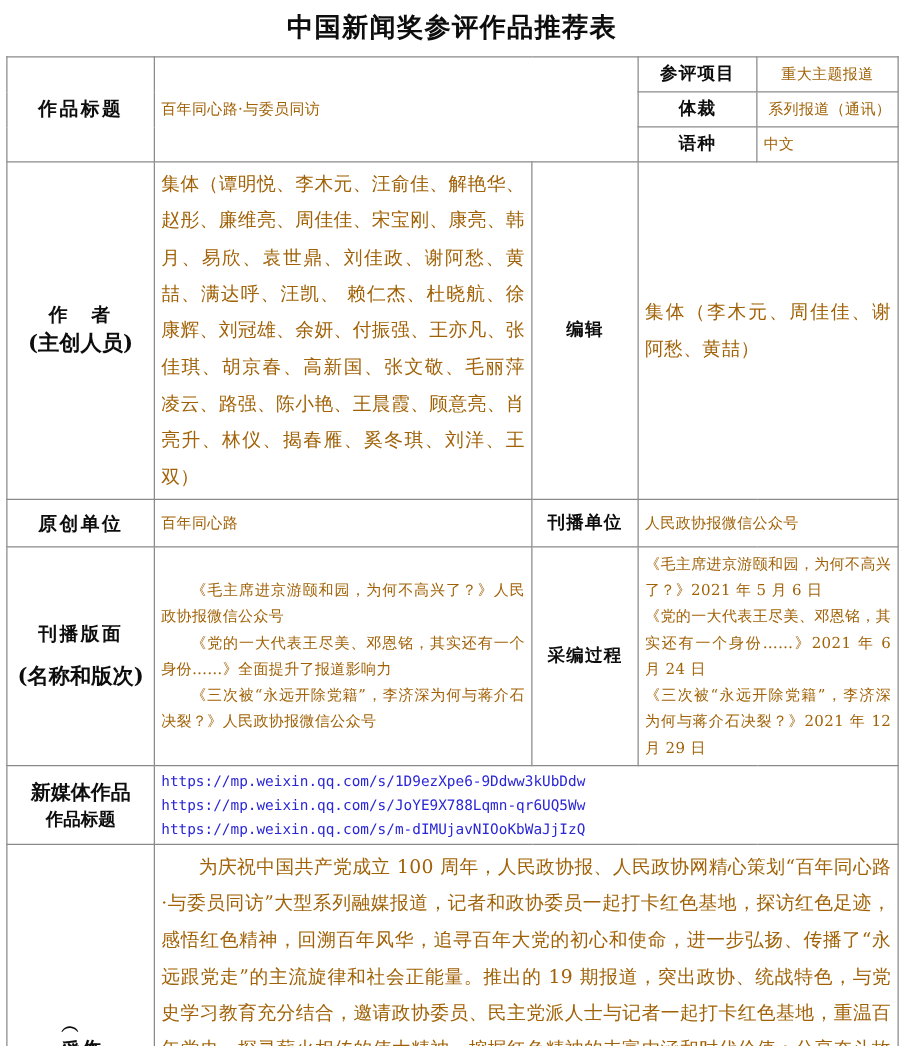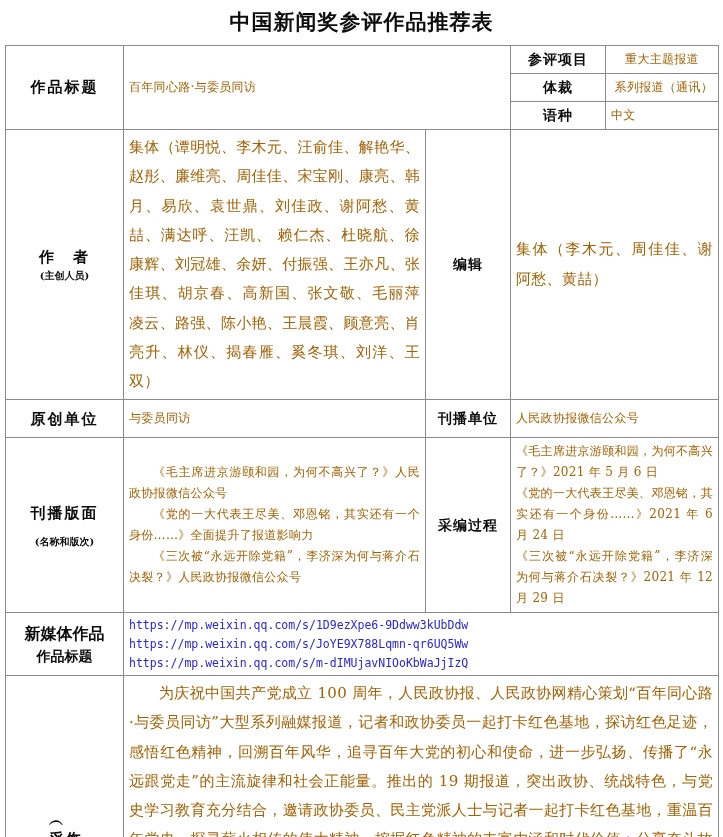--- a/index.html
+++ b/index.html
@@ -47,21 +47,21 @@
     font-family: "DejaVu Serif", "Liberation Serif", serif;
     font-weight: bold;
     font-size: 15px;
     text-align: center;
     letter-spacing: 2px;
     color: #0d0d0d;
     line-height: 1.5;
   }
   .lbl .sub {
     display: block;
-    font-size: 10px;
+    font-size: 17px;
     letter-spacing: 0px;
   }
   .lbl-small {
     font-size: 14px;
     letter-spacing: 1px;
   }
   
   .val {
     font-family: "DejaVu Serif", "Liberation Serif", serif;
     font-size: 12px;
@@ -167,21 +167,21 @@
           <span>作　者</span>
           <span class="sub">(主创人员)</span>
         </td>
         <td class="val val-top val-para">集体（谭明悦、李木元、汪俞佳、解艳华、赵彤、廉维亮、周佳佳、宋宝刚、康亮、韩月、易欣、袁世鼎、刘佳政、谢阿愁、黄喆、满达呼、汪凯、 赖仁杰、杜晓航、徐康辉、刘冠雄、余妍、付振强、王亦凡、张佳琪、胡京春、高新国、张文敬、毛丽萍 凌云、路强、陈小艳、王晨霞、顾意亮、肖亮升、林仪、揭春雁、奚冬琪、刘洋、王双）</td>
         <td class="lbl lbl-small">编辑</td>
         <td class="val val-para" colspan="2">集体（李木元、周佳佳、谢阿愁、黄喆）</td>
       </tr>
 
       <tr>
         <td class="lbl" style="height:38px">原创单位</td>
-        <td class="val">与委员同访</td>
+        <td class="val">百年同心路</td>
         <td class="lbl lbl-small">刊播单位</td>
         <td class="val" colspan="2">人民政协报微信公众号</td>
       </tr>
 
       <tr>
         <td class="lbl" style="height:143px">
           <span>刊播版面</span>
           <span class="sub" style="margin-top:10px">(名称和版次)</span>
         </td>
         <td class="val val-top" style="text-align:center">

